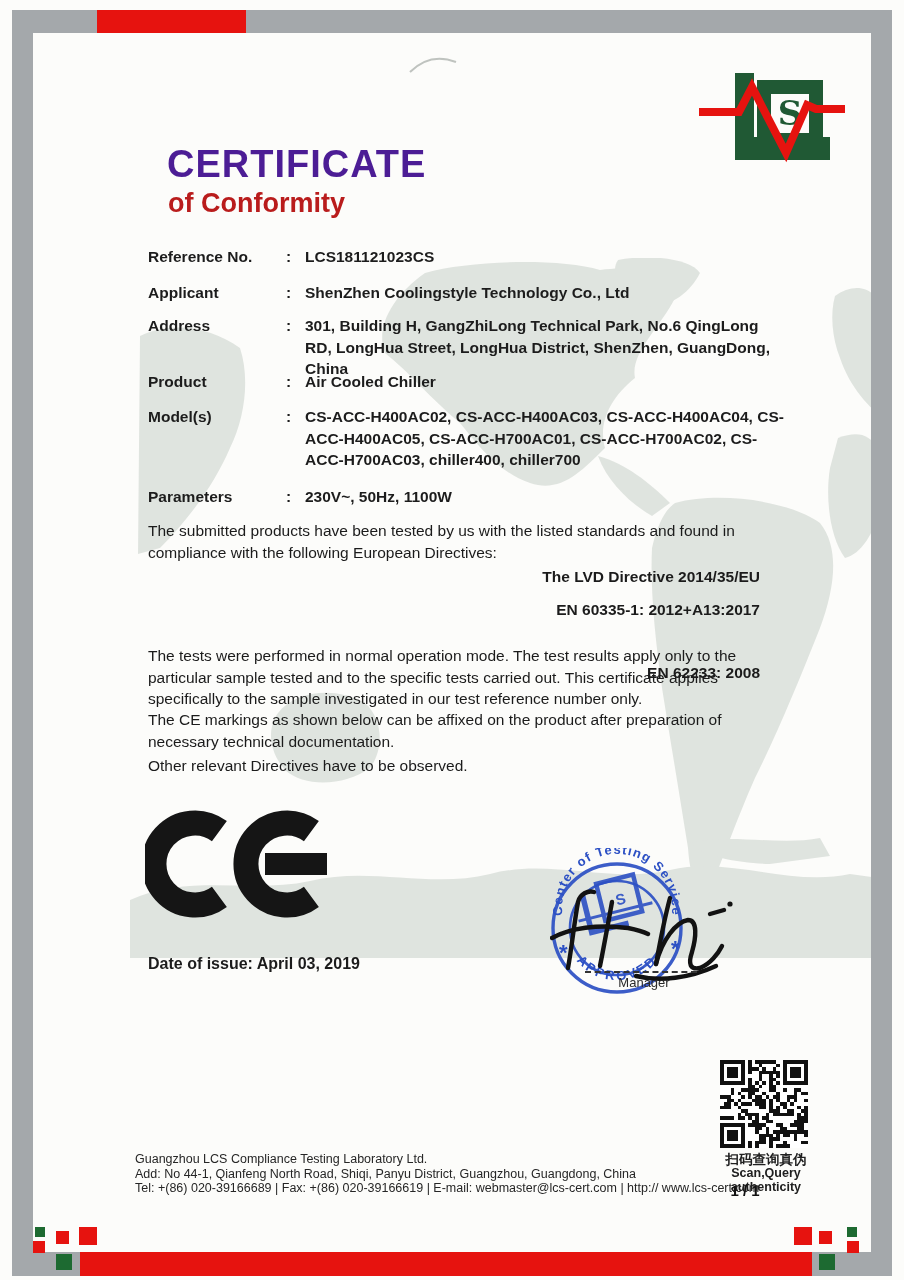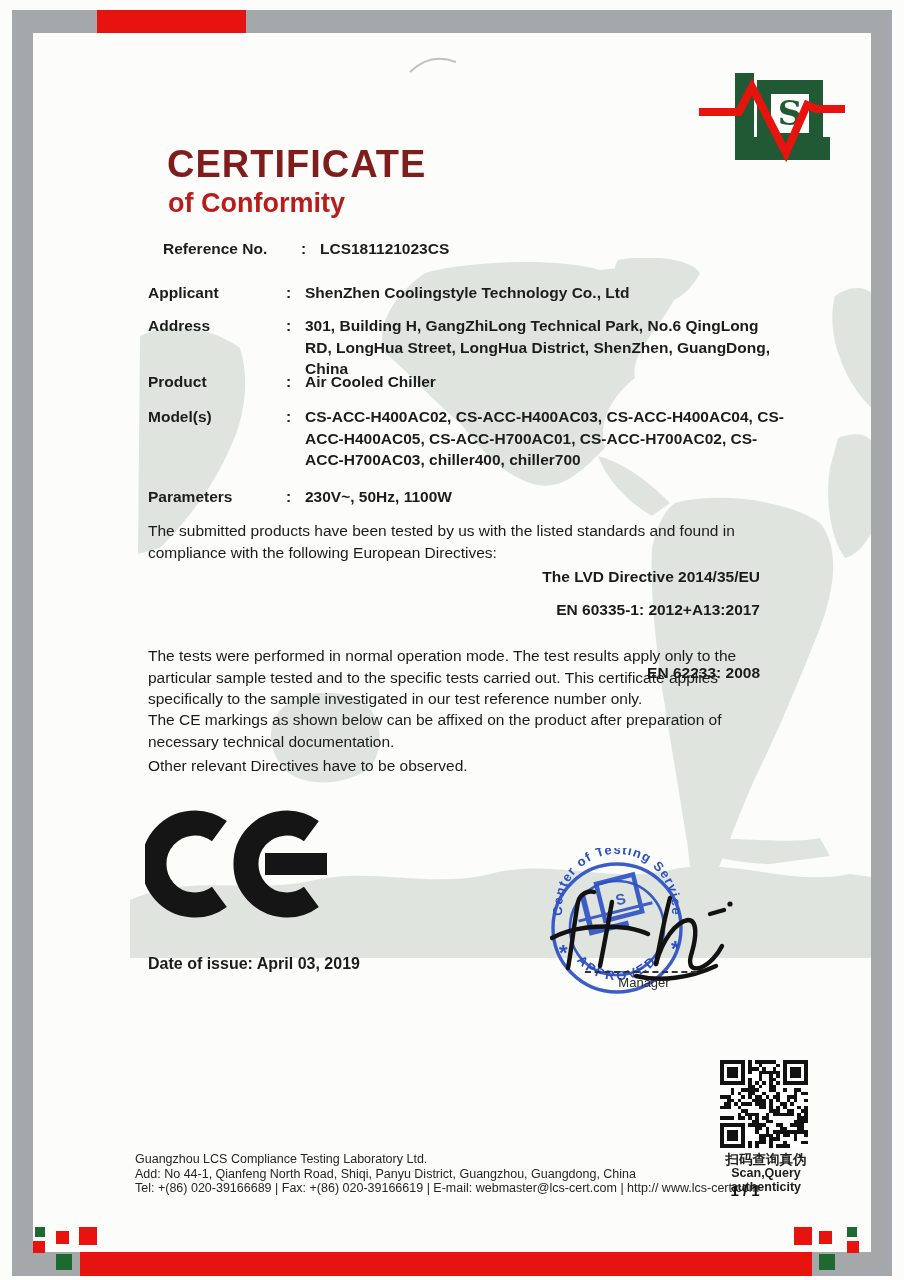--- a/index.html
+++ b/index.html
@@ -7,21 +7,21 @@
   .page{position:relative;width:904px;height:1280px;background:#fcfcfa;overflow:hidden;
         font-family:"Liberation Sans",sans-serif;color:#1c1c1c;}
   .abs{position:absolute;}
   
   .frame{background:var(--frame-gray);}
   .red{background:var(--accent-red);}
   .green{background:var(--deco-green);}
   
   .map{left:130px;top:258px;opacity:.55;}
   
-  .title1{left:167px;top:143px;font-size:38px;font-weight:bold;letter-spacing:1px;color:#7f1d1d;}
+  .title1{left:167px;top:143px;font-size:38px;font-weight:bold;letter-spacing:1px;color:#4c1d95;}
   .title2{left:168px;top:188px;font-size:27px;font-weight:bold;color:#b91c1c;}
   
   .field-row{left:148px;width:640px;display:flex;font-size:15.5px;font-weight:bold;line-height:21.5px;}
   .field-label{width:138px;flex:none;}
   .field-colon{width:19px;flex:none;}
   .field-value{width:483px;}
   
   .para{left:148px;width:612px;font-size:15.5px;line-height:21.5px;color:#1b1b1b;}
   .bold{font-weight:bold;text-align:right;}
   .std{line-height:19.5px;}
@@ -84,21 +84,21 @@
       <rect x="40" y="72" width="95" height="23"></rect>
       <path d="M62,15 h66 v67 h-66 Z M76,29 v39 h38 V29 Z" fill-rule="evenodd"></path>
     </g>
     <text x="95" y="60" font-family="DejaVu Serif, serif" font-size="34" font-weight="bold" fill="var(--logo-green)" text-anchor="middle">S</text>
     <polyline points="4,47 44,47 57,22 91,88 112,40 121,44 150,44" fill="none" stroke="var(--accent-red)" stroke-width="8"></polyline>
   </svg>
 
   <div class="abs title1">CERTIFICATE</div>
   <div class="abs title2">of Conformity</div>
 
-  <div class="abs field-row" style="top:238px;margin-left:15px;">
+  <div class="abs field-row" style="top:246px;">
     <span class="field-label">Reference No.</span>
     <span class="field-colon">:</span>
     <span class="field-value">LCS181121023CS</span>
   </div>
   <div class="abs field-row" style="top:282px;">
     <span class="field-label">Applicant</span>
     <span class="field-colon">:</span>
     <span class="field-value">ShenZhen Coolingstyle Technology Co., Ltd</span>
   </div>
   <div class="abs field-row" style="top:315px;">

